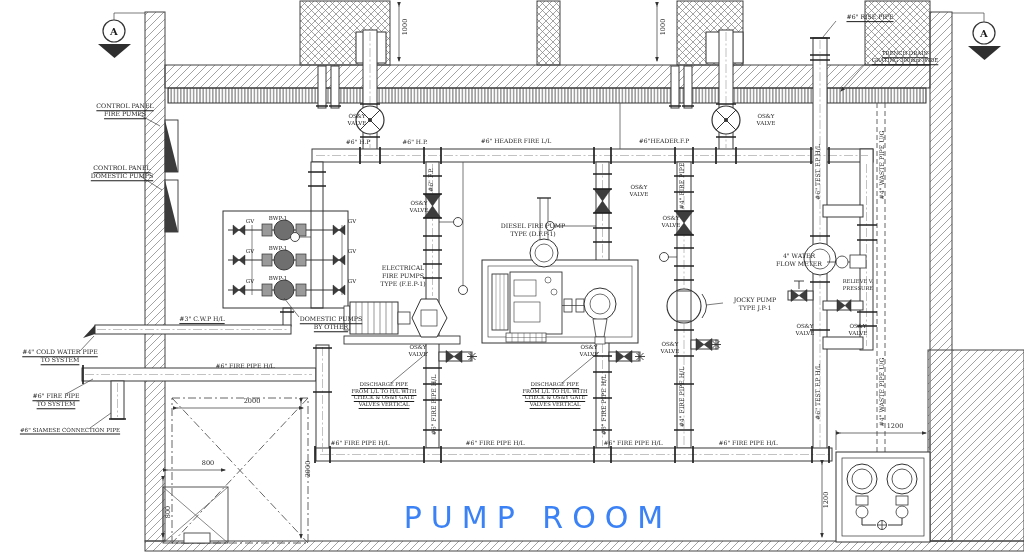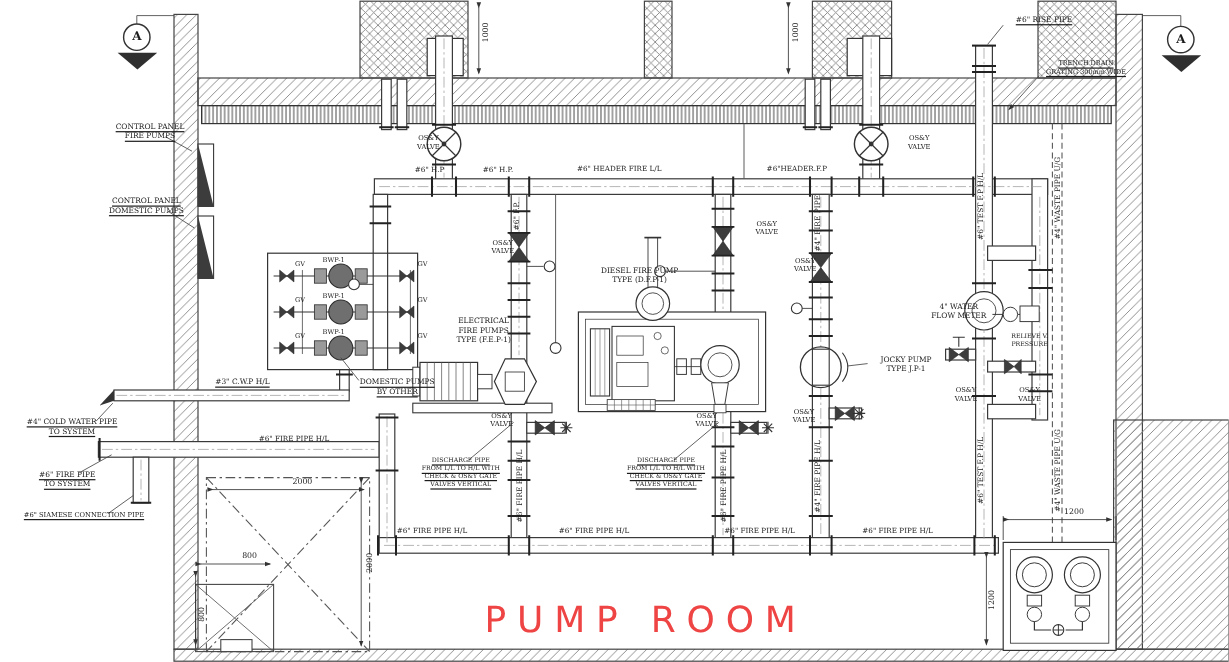--- a/index.html
+++ b/index.html
@@ -5,21 +5,21 @@
   html,body{margin:0;padding:0;background:#fff;}
   .canvas{position:relative;width:1024px;height:552px;background:#fff;overflow:hidden;
           font-family:"DejaVu Serif",serif;}
   .canvas svg{position:absolute;left:0;top:0;}
   .labels{position:absolute;left:12px;top:0;width:100%;height:100%;}
   .lbl{position:absolute;font-size:6.2px;line-height:1.25;color:#1c1c1c;text-align:center;
        white-space:pre-line;font-family:"DejaVu Serif",serif;}
   .lbl.u{text-decoration:underline;text-underline-offset:1.5px;}
   .marker-a{position:absolute;transform:translate(-50%,-50%);font:bold 10px "DejaVu Serif",serif;color:#1c1c1c;}
   .room-title{position:absolute;left:538px;top:517px;transform:translate(-50%,-50%);
-       font-family:"DejaVu Sans",sans-serif;font-size:30px;color:#ef4444;letter-spacing:9px;white-space:nowrap;}
+       font-family:"DejaVu Sans",sans-serif;font-size:30px;color:#3b82f6;letter-spacing:9px;white-space:nowrap;}
 </style>
 </head>
 <body>
 
 <div class="canvas">
 
 <svg width="1024" height="552" viewBox="0 0 1024 552">
   <defs>
     <pattern id="ht" width="8" height="8" patternUnits="userSpaceOnUse">
       <path d="M-1,9 L9,-1" stroke="#8b8b8b" stroke-width="0.8" fill="none"></path>

